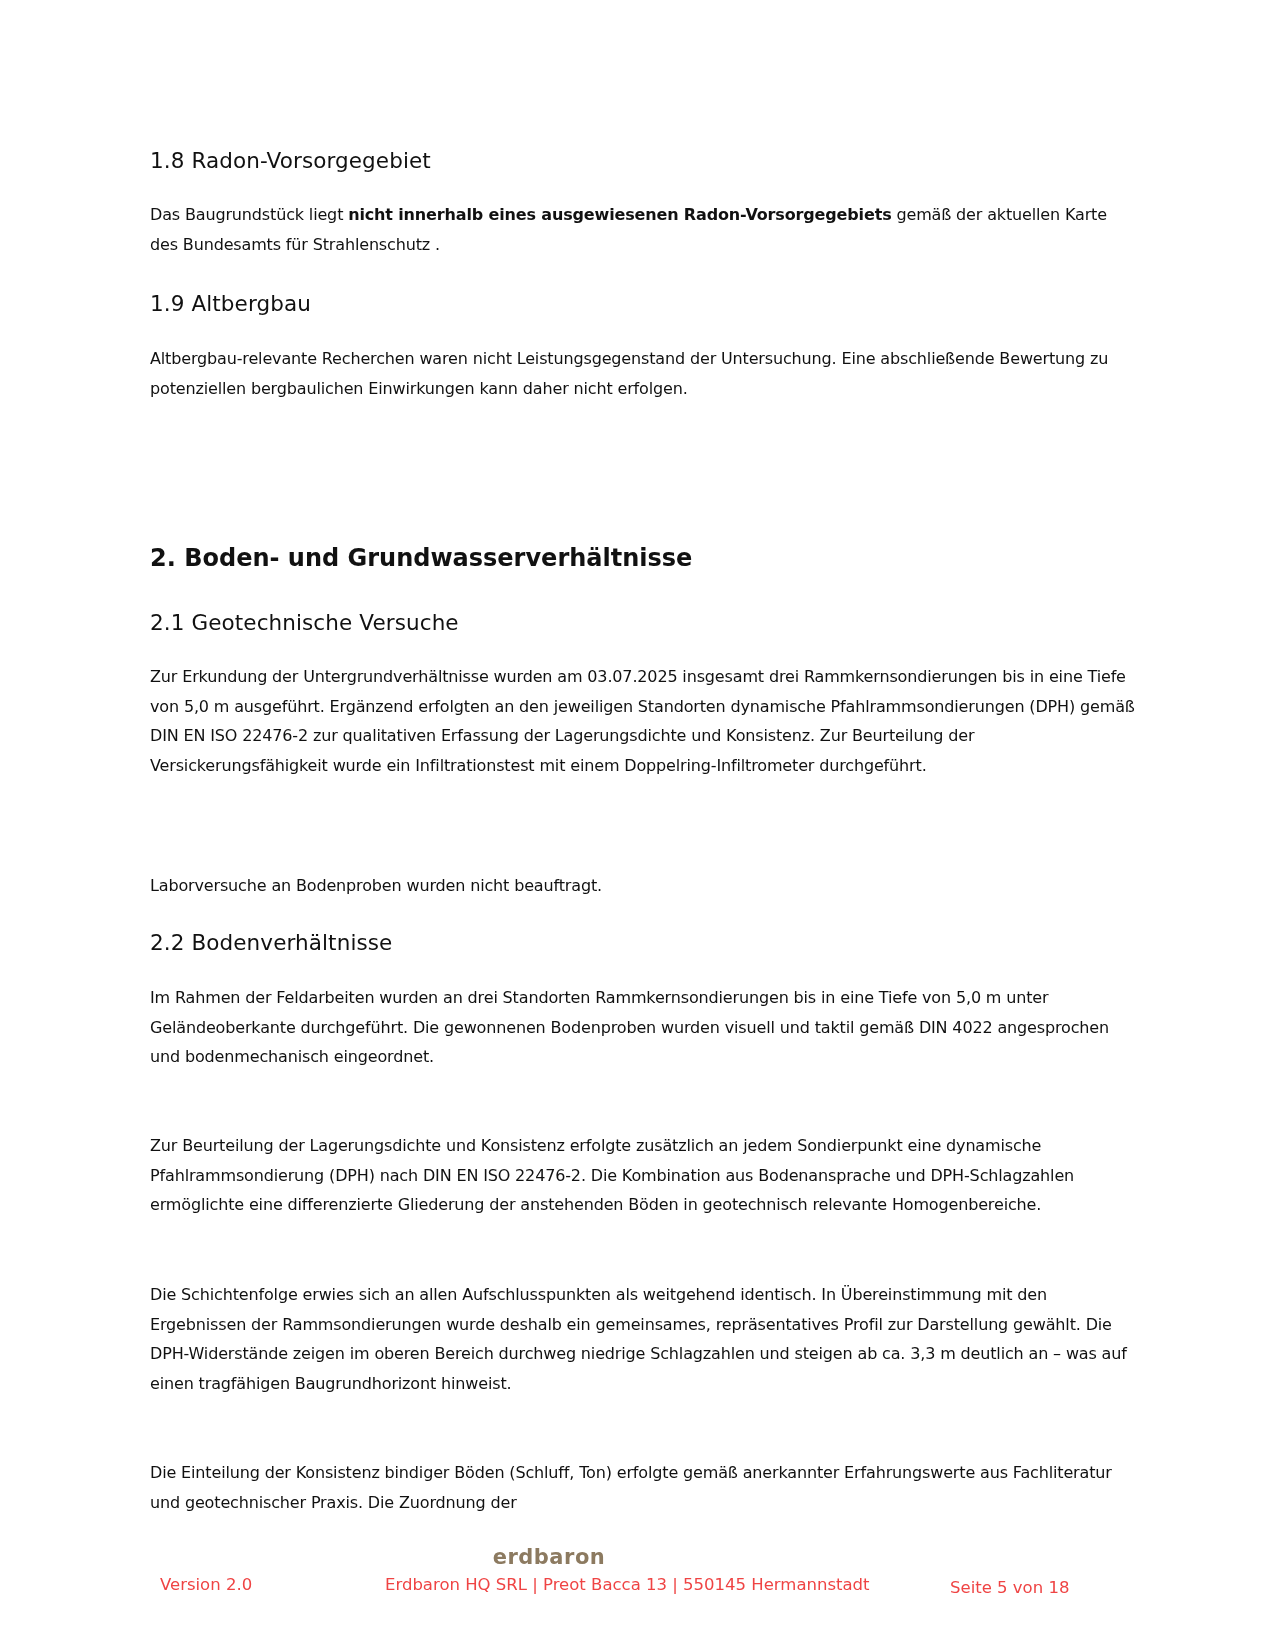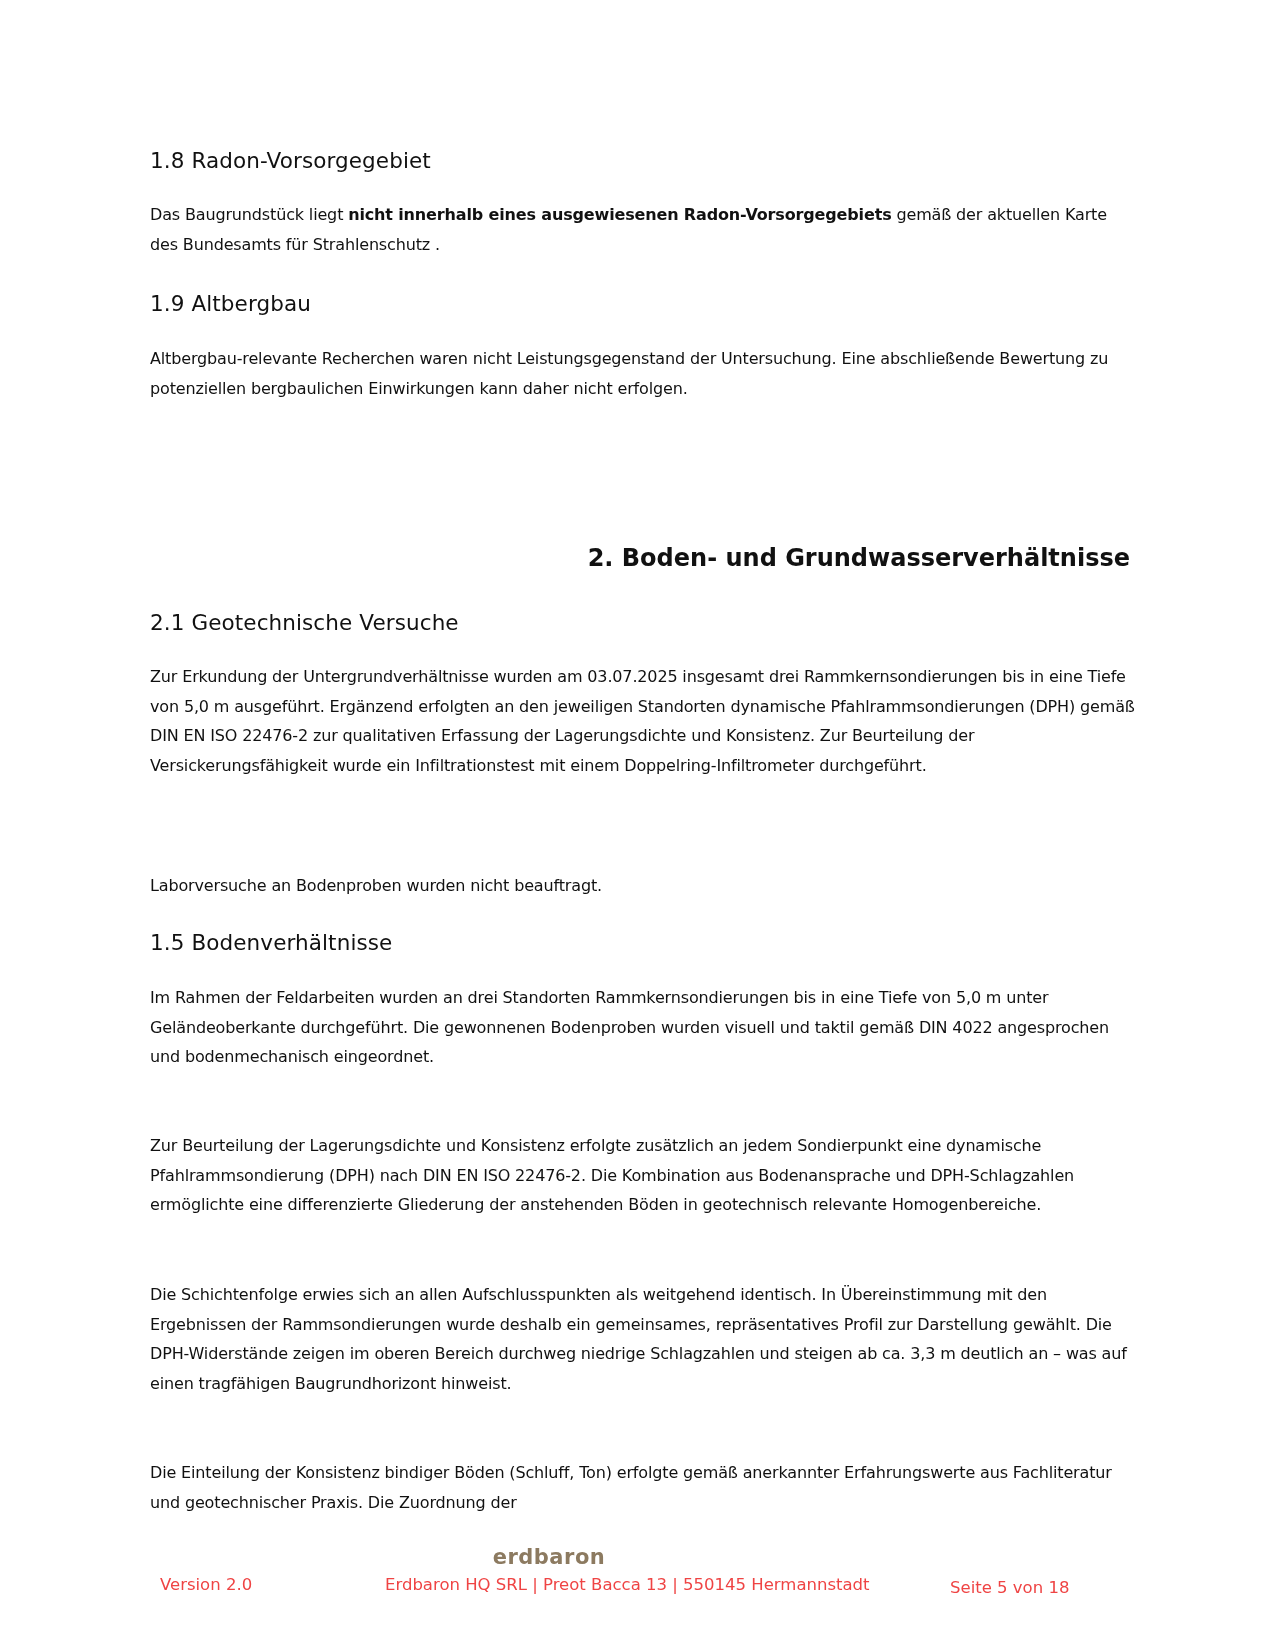--- a/index.html
+++ b/index.html
@@ -4,21 +4,21 @@
 <style>
   html, body { margin: 0; padding: 0; background: #ffffff; }
   body { width: 1275px; height: 1650px; position: relative; overflow: hidden;
          font-family: "DejaVu Sans", sans-serif; color: #111111; }
   .page { position: absolute; left: 150px; top: 0; width: 980px; }
   .h3 { position: absolute; left: 0; font-size: 21.5px; font-weight: normal; margin: 0;
         letter-spacing: 0.1px; white-space: nowrap; }
   .p { position: absolute; left: 0; width: 985px; font-size: 16px; line-height: 29.7px; margin: 0;
        letter-spacing: -0.15px; }
   .p b { font-weight: bold; }
-  .h2 { position: absolute; left: 0; width: 980px; text-align: right; font-size: 24px;
+  .h2 { position: absolute; left: 0; width: 980px; text-align: left; font-size: 24px;
         font-weight: bold; margin: 0; }
   .footer-logo { position: absolute; left: 0; width: 1098px; top: 1545px; text-align: center;
                  font-size: 21px; font-weight: bold; color: #8c7a60; letter-spacing: 0.5px; }
   .footer { position: absolute; top: 1575px; font-size: 16.5px; color: #ef4444; white-space: nowrap; }
   .f-left { left: 160px; }
   .f-center { left: 385px; text-align: center; }
   .f-right { left: 950px; top: 1578px; }
 </style>
 </head>
 <body>
@@ -29,21 +29,21 @@
 
   <h3 class="h3" style="top:291px">1.9 Altbergbau</h3>
   <p class="p" style="top:344px">Altbergbau-relevante Recherchen waren nicht Leistungsgegenstand der Untersuchung. Eine abschließende Bewertung zu potenziellen bergbaulichen Einwirkungen kann daher nicht erfolgen.</p>
 
   <h2 class="h2" style="top:544px">2. Boden- und Grundwasserverhältnisse</h2>
 
   <h3 class="h3" style="top:610px">2.1 Geotechnische Versuche</h3>
   <p class="p" style="top:662px">Zur Erkundung der Untergrundverhältnisse wurden am 03.07.2025 insgesamt drei Rammkernsondierungen bis in eine Tiefe von 5,0 m ausgeführt. Ergänzend erfolgten an den jeweiligen Standorten dynamische Pfahlrammsondierungen (DPH) gemäß DIN EN ISO 22476-2 zur qualitativen Erfassung der Lagerungsdichte und Konsistenz. Zur Beurteilung der Versickerungsfähigkeit wurde ein Infiltrationstest mit einem Doppelring-Infiltrometer durchgeführt.</p>
   <p class="p" style="top:871px">Laborversuche an Bodenproben wurden nicht beauftragt.</p>
 
-  <h3 class="h3" style="top:930px">1.5 Bodenverhältnisse</h3>
+  <h3 class="h3" style="top:930px">2.2 Bodenverhältnisse</h3>
   <p class="p" style="top:983px">Im Rahmen der Feldarbeiten wurden an drei Standorten Rammkernsondierungen bis in eine Tiefe von 5,0 m unter Geländeoberkante durchgeführt. Die gewonnenen Bodenproben wurden visuell und taktil gemäß DIN 4022 angesprochen und bodenmechanisch eingeordnet.</p>
   <p class="p" style="top:1131px">Zur Beurteilung der Lagerungsdichte und Konsistenz erfolgte zusätzlich an jedem Sondierpunkt eine dynamische Pfahlrammsondierung (DPH) nach DIN EN ISO 22476-2. Die Kombination aus Bodenansprache und DPH-Schlagzahlen ermöglichte eine differenzierte Gliederung der anstehenden Böden in geotechnisch relevante Homogenbereiche.</p>
   <p class="p" style="top:1280px">Die Schichtenfolge erwies sich an allen Aufschlusspunkten als weitgehend identisch. In Übereinstimmung mit den Ergebnissen der Rammsondierungen wurde deshalb ein gemeinsames, repräsentatives Profil zur Darstellung gewählt. Die DPH-Widerstände zeigen im oberen Bereich durchweg niedrige Schlagzahlen und steigen ab ca. 3,3 m deutlich an – was auf einen tragfähigen Baugrundhorizont hinweist.</p>
   <p class="p" style="top:1458px">Die Einteilung der Konsistenz bindiger Böden (Schluff, Ton) erfolgte gemäß anerkannter Erfahrungswerte aus Fachliteratur und geotechnischer Praxis. Die Zuordnung der</p>
 </div>
 
 <div class="footer-logo">erdbaron</div>
 <div class="footer f-left">Version 2.0</div>
 <div class="footer f-center">Erdbaron HQ SRL | Preot Bacca 13 | 550145 Hermannstadt</div>
 <div class="footer f-right">Seite 5 von 18</div>

